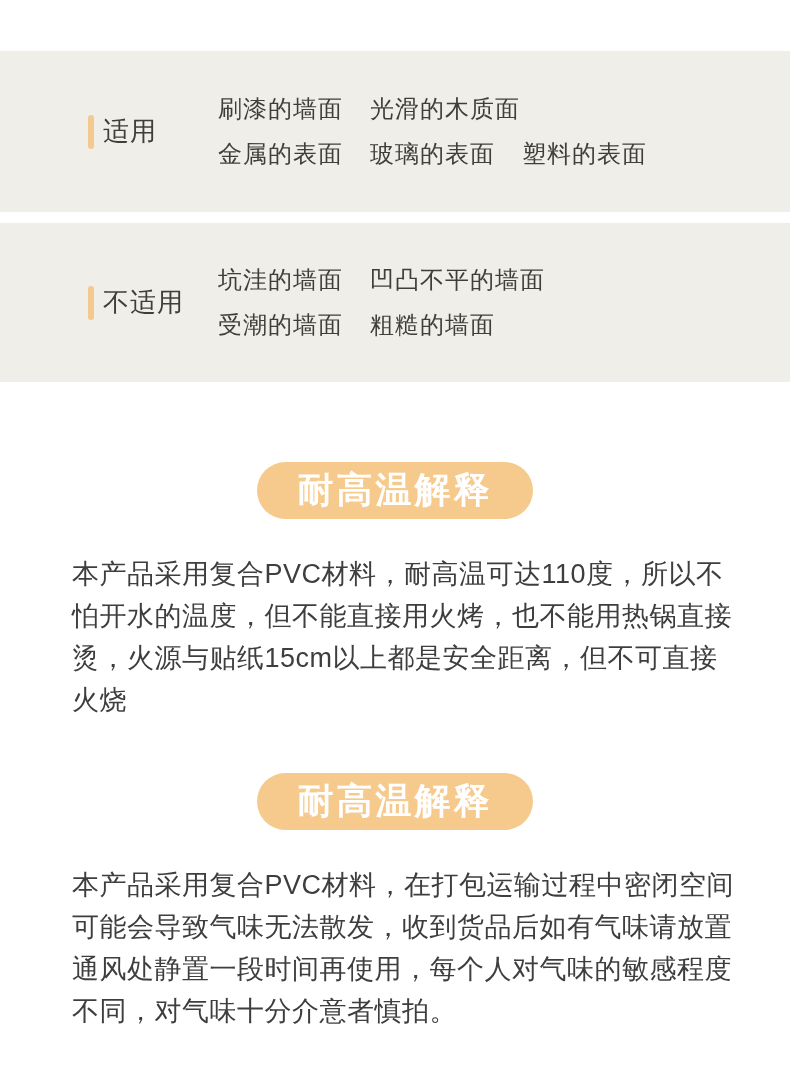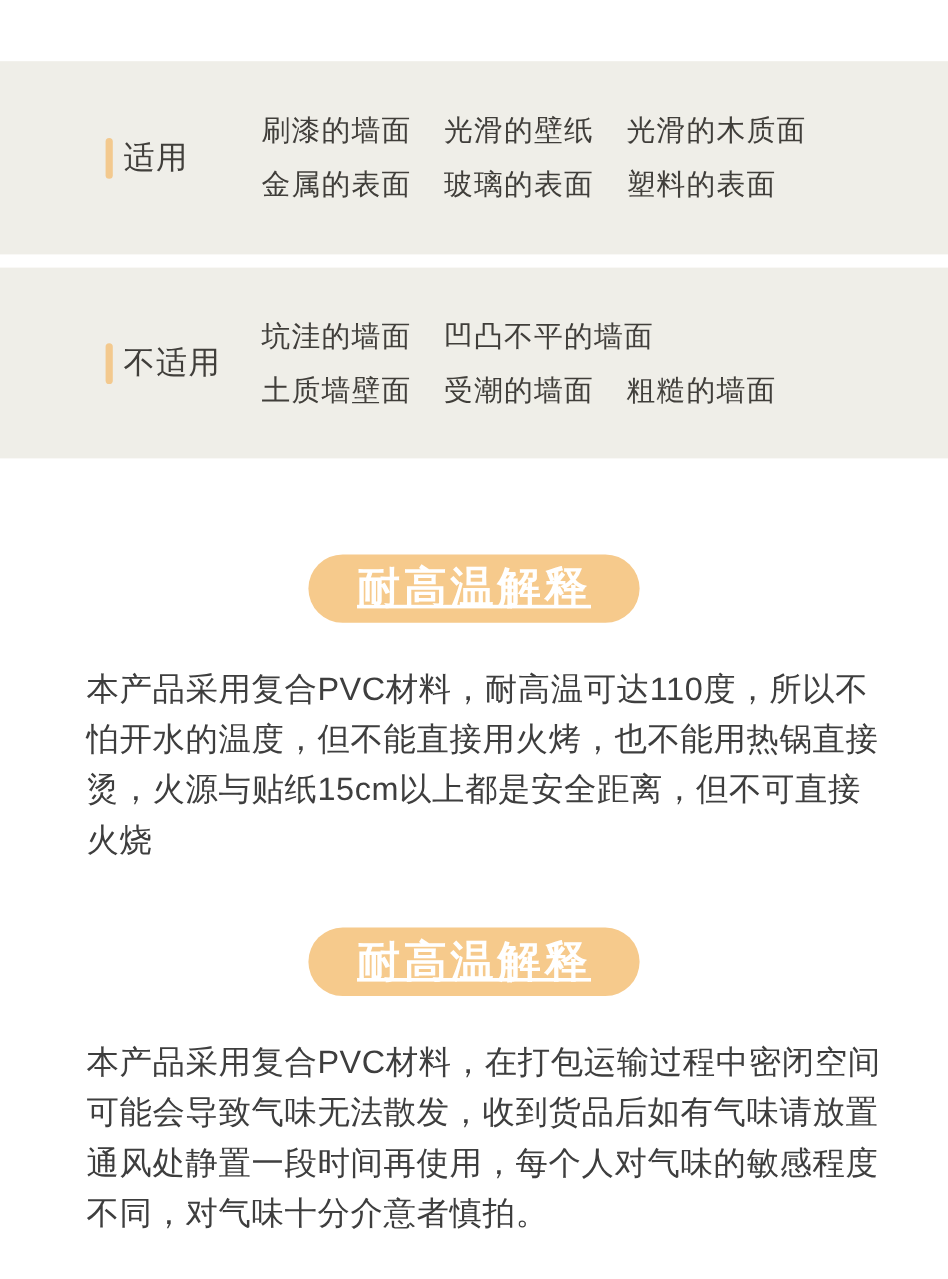--- a/index.html
+++ b/index.html
@@ -70,21 +70,20 @@
     border-radius: 30px;
     background: var(--pill_bg, #f6ca8c);
     color: var(--pill_text, #ffffff);
     display: flex;
     align-items: center;
     justify-content: center;
     font-size: 36px;
     font-weight: bold;
     letter-spacing: 3px;
     margin: 0 auto;
-    text-decoration: underline;
   }
   .pill.heat {
     margin-top: 80px;
   }
   .pill.odor {
     margin-top: 52px;
   }
   .para {
     width: 664px;
     margin: 34px 54px 0 72px;
@@ -99,21 +98,20 @@
 <body>
 
 <div class="section first">
   <div class="label-wrap">
     <span class="accent-bar"></span>
     <span class="section-label">适用</span>
   </div>
   <div class="items">
     <div class="item-row">
       <span class="surface-item">刷漆的墙面</span>
-      <span class="surface-item">光滑的壁纸</span>
       <span class="surface-item">光滑的木质面</span>
     </div>
     <div class="item-row">
       <span class="surface-item">金属的表面</span>
       <span class="surface-item">玻璃的表面</span>
       <span class="surface-item">塑料的表面</span>
     </div>
   </div>
 </div>
 
@@ -121,21 +119,20 @@
   <div class="label-wrap">
     <span class="accent-bar"></span>
     <span class="section-label">不适用</span>
   </div>
   <div class="items">
     <div class="item-row">
       <span class="surface-item">坑洼的墙面</span>
       <span class="surface-item">凹凸不平的墙面</span>
     </div>
     <div class="item-row">
-      <span class="surface-item">土质墙壁面</span>
       <span class="surface-item">受潮的墙面</span>
       <span class="surface-item">粗糙的墙面</span>
     </div>
   </div>
 </div>
 
 <div class="pill heat">
   <span>耐高温解释</span>
 </div>
 <p class="para">本产品采用复合PVC材料，耐高温可达110度，所以不怕开水的温度，但不能直接用火烤，也不能用热锅直接烫，火源与贴纸15cm以上都是安全距离，但不可直接火烧</p>

